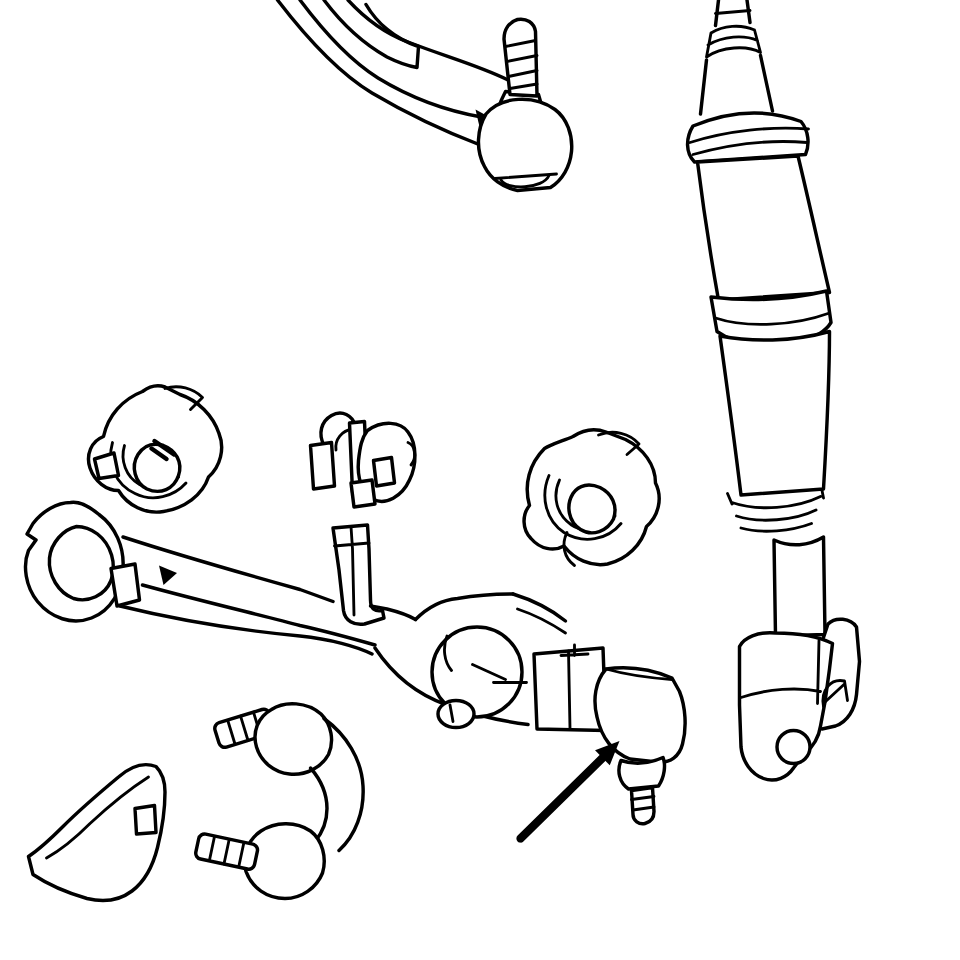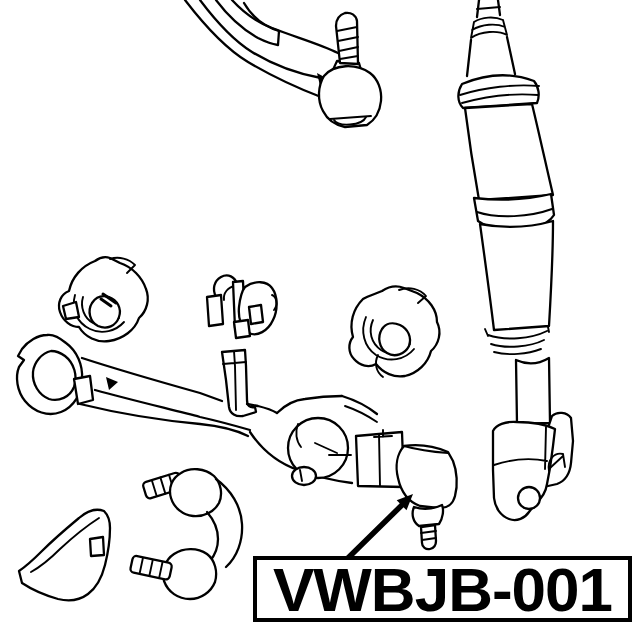--- a/index.html
+++ b/index.html
@@ -146,14 +146,13 @@
         <path class="thin" d="M141,560 L141,575 M151,560 L151,576 M161,560 L161,575"></path>
       </g>
     </g>
 
     <g>
       <path d="M347,559 L402,505" fill="none" stroke="#000" stroke-width="5.5" stroke-linecap="round"></path>
       <polygon class="dark" points="413,494 406.5,510.2 396.7,500.2"></polygon>
     </g>
   </svg>
 
-  <div id="part-label">VWBJB-001</div>
 </div>
 
 </body></html>

